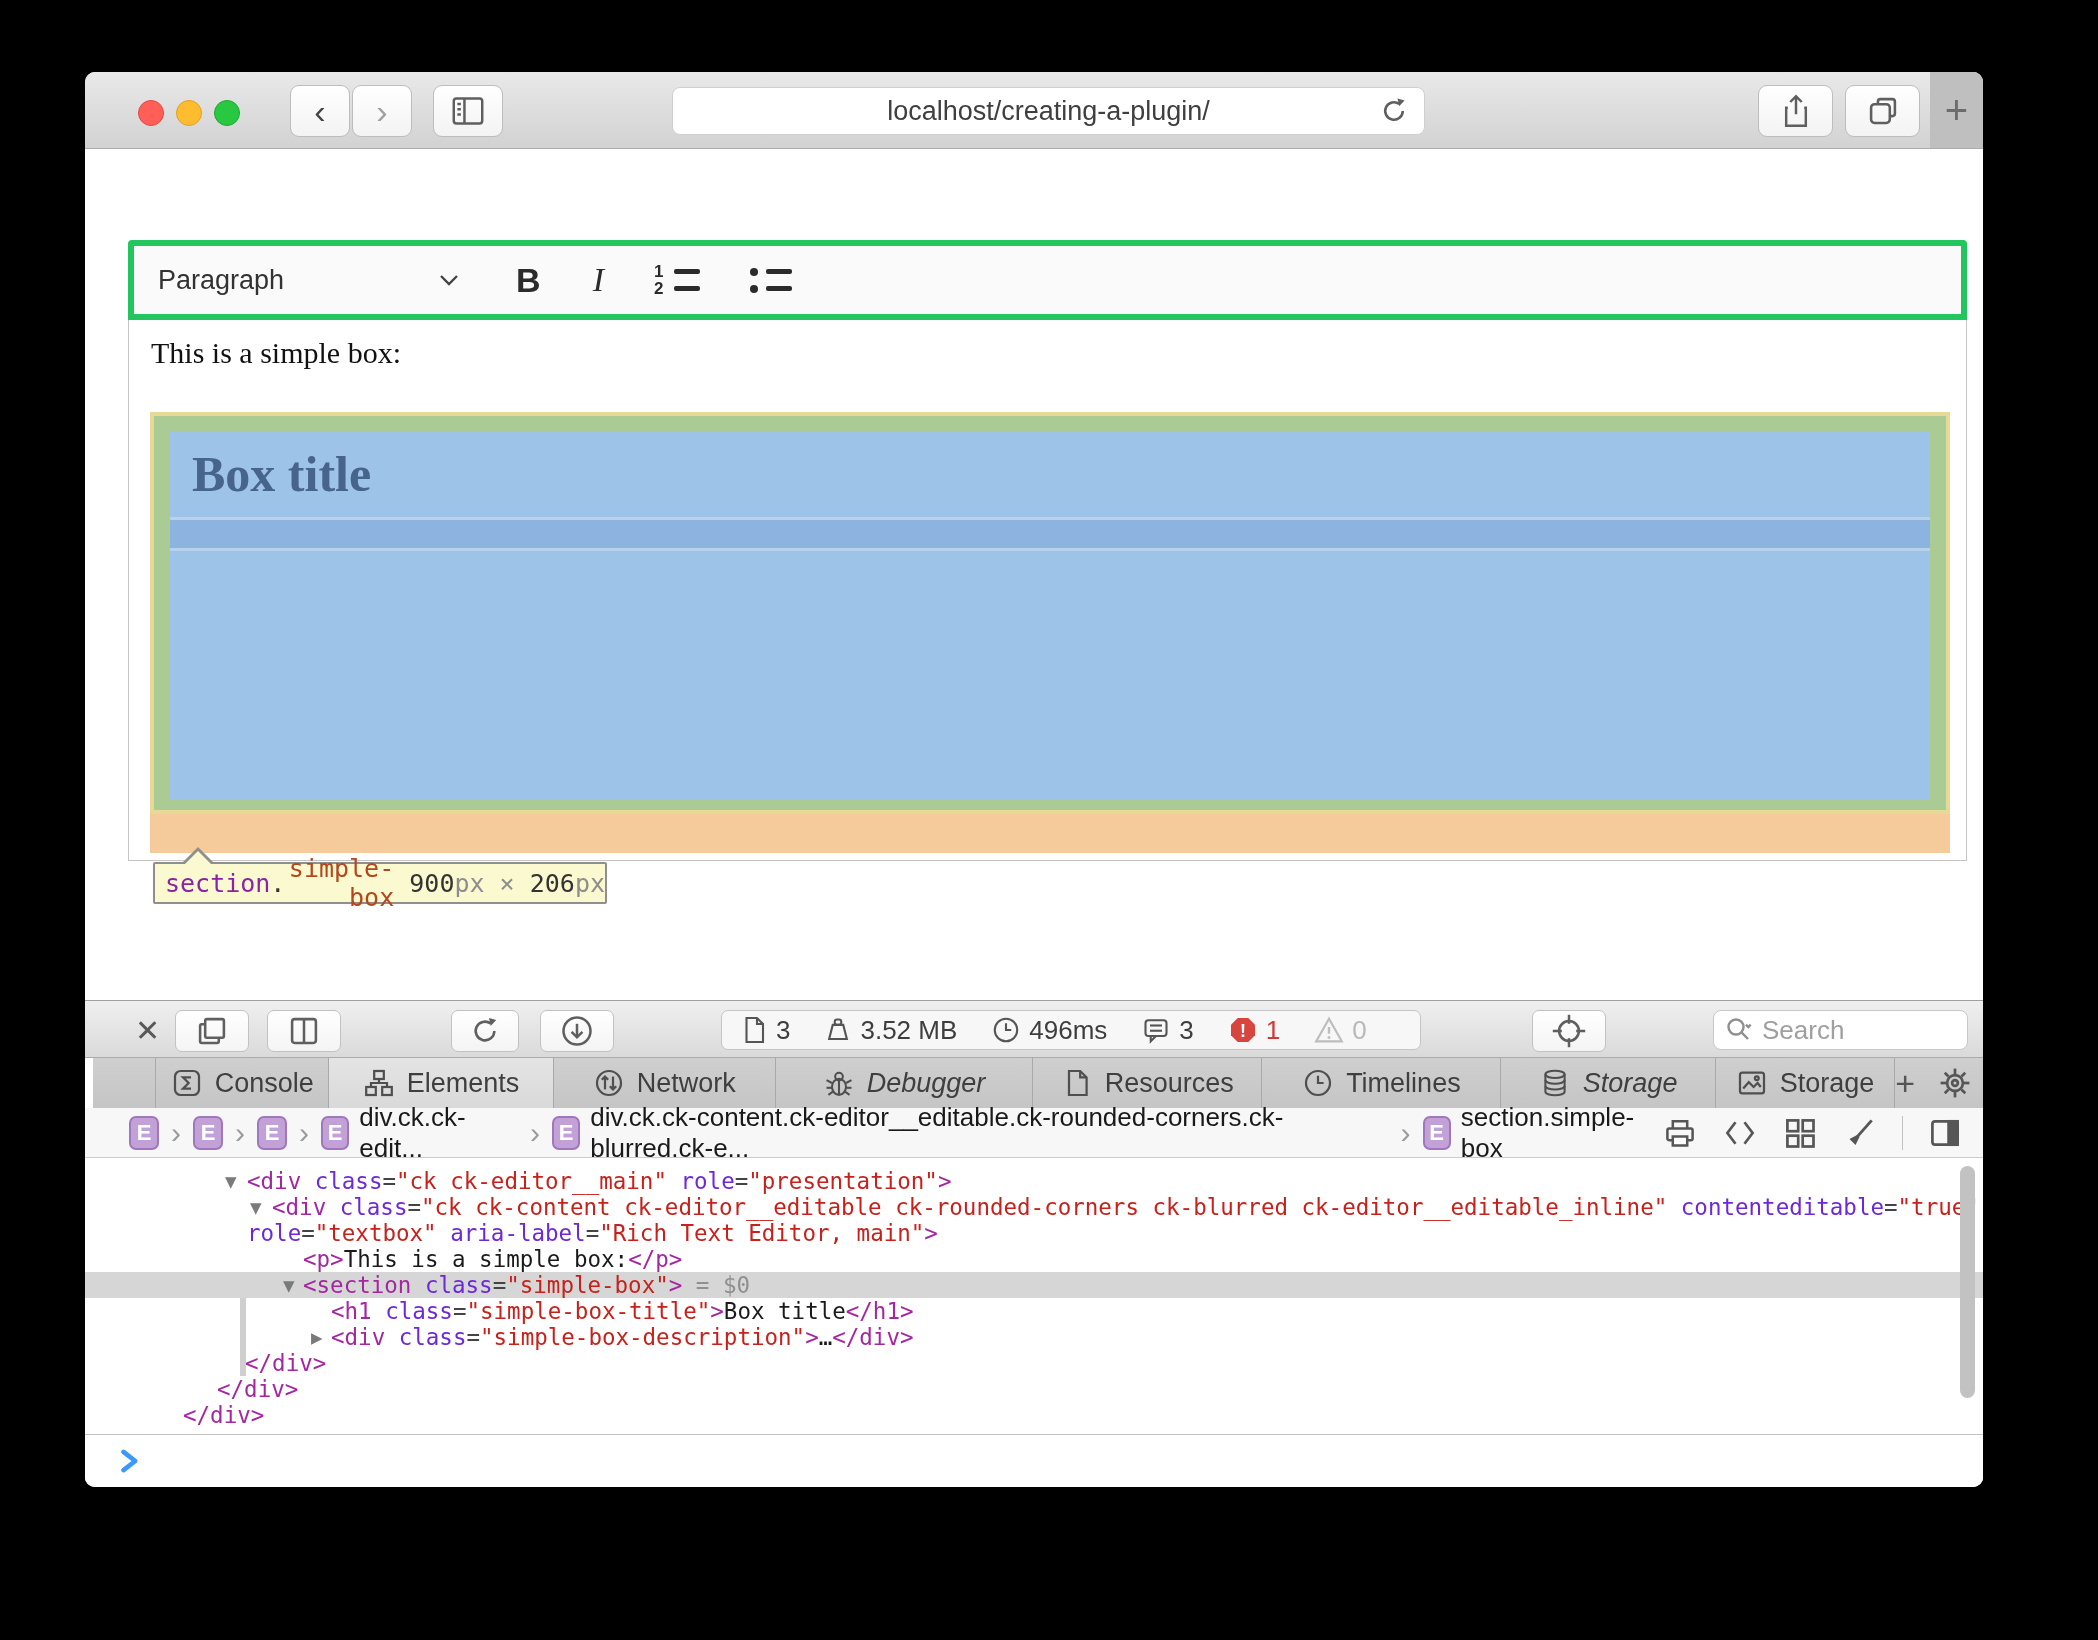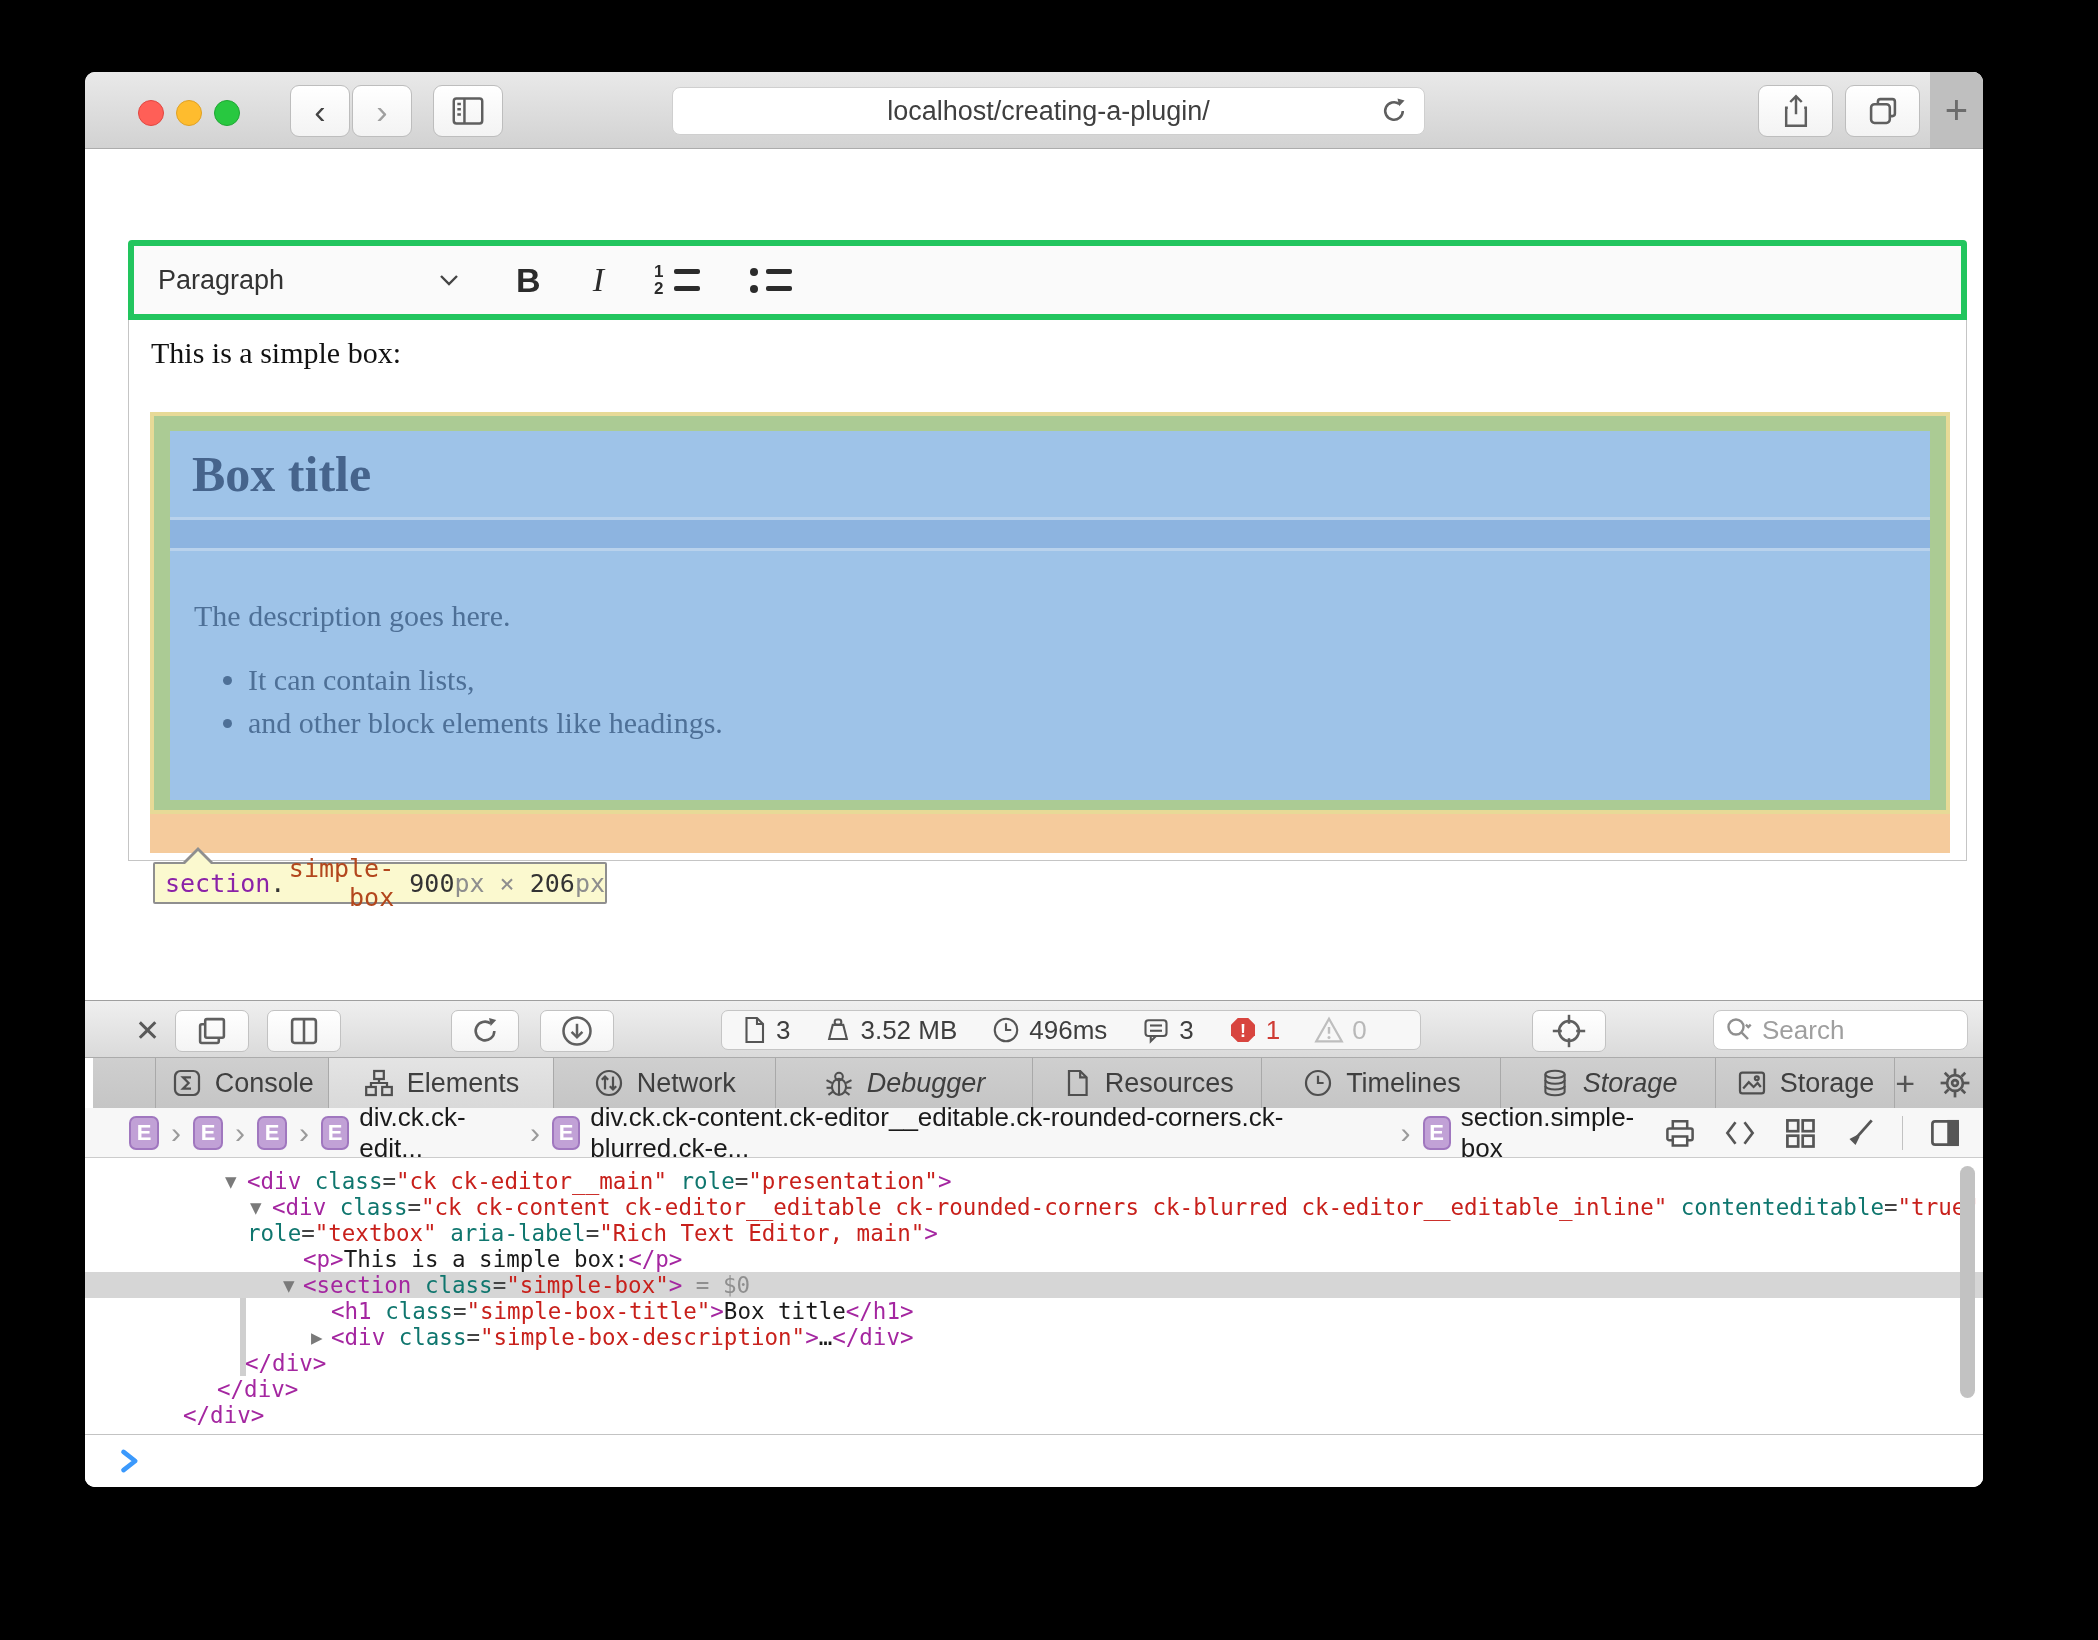--- a/index.html
+++ b/index.html
@@ -105,21 +105,21 @@
   .crumb{display:flex;align-items:center;gap:10px;}
   .crumbsep{color:#9b9b9b;font-size:30px;margin:0 12px;font-weight:300;}
   .crumb-icons{margin-left:auto;display:flex;align-items:center;gap:24px;padding-right:20px;}
   .ci-sep{width:1px;height:34px;background:#c2c2c2;}
   
   .codep{position:absolute;left:0;top:158px;width:100%;height:276px;background:#fff;overflow:hidden;
          font-family:"DejaVu Sans Mono",monospace;font-size:22.5px;color:#1a1a1a;}
   .crow{position:relative;height:26px;line-height:26px;white-space:nowrap;}
   .crow.sel{background:#d6d6d6;}
   .crow .tri{position:absolute;font-size:15px;color:#7a7a7a;top:1px;font-family:"DejaVu Sans",sans-serif;}
-  .ct-t{color:#a426a0;} .ct-a{color:#0f766e;} .ct-v{color:#c8201b;} .ct-o{color:#444;}
+  .ct-t{color:#a426a0;} .ct-a{color:#6d28d9;} .ct-v{color:#c8201b;} .ct-o{color:#444;}
   .ct-p{color:#1a1a1a;} .ct-m{color:#8f8f8f;}
   .guide{position:absolute;left:155px;top:140px;width:6px;height:78px;background:#cfcfcf;}
   .scrollb{position:absolute;right:8px;top:8px;width:15px;height:232px;background:#c2c2c2;border-radius:8px;}
   .promptrow{position:absolute;left:0;top:434px;width:100%;height:53px;background:#fff;
              border-top:1px solid #c3c3c3;display:flex;align-items:center;padding-left:32px;box-sizing:border-box;}
   svg{display:block;}
 </style>
 </head>
 <body>
 
@@ -214,27 +214,20 @@
       <div class="econtent">
         <div class="intro">This is a simple box:</div>
 
         <div class="hl">
           <div class="hl-green">
             <div class="hl-blue">
               <div class="hl-title">
                 <div class="t">Box title</div>
               </div>
               <div class="hl-gap"></div>
-              <div class="hl-desc" style="height:249px;">
-                <div class="d">The description goes here.</div>
-                <ul>
-                  <li>It can contain lists,</li>
-                  <li>and other block elements like headings.</li>
-                </ul>
-              </div>
             </div>
           </div>
         </div>
         <div class="hl-margin"></div>
 
         <div class="tip">
           <span class="arr1"></span>
           <span class="arr2"></span>
           <span class="tk-tag">section</span>
             <span class="tk-dot">.</span>

